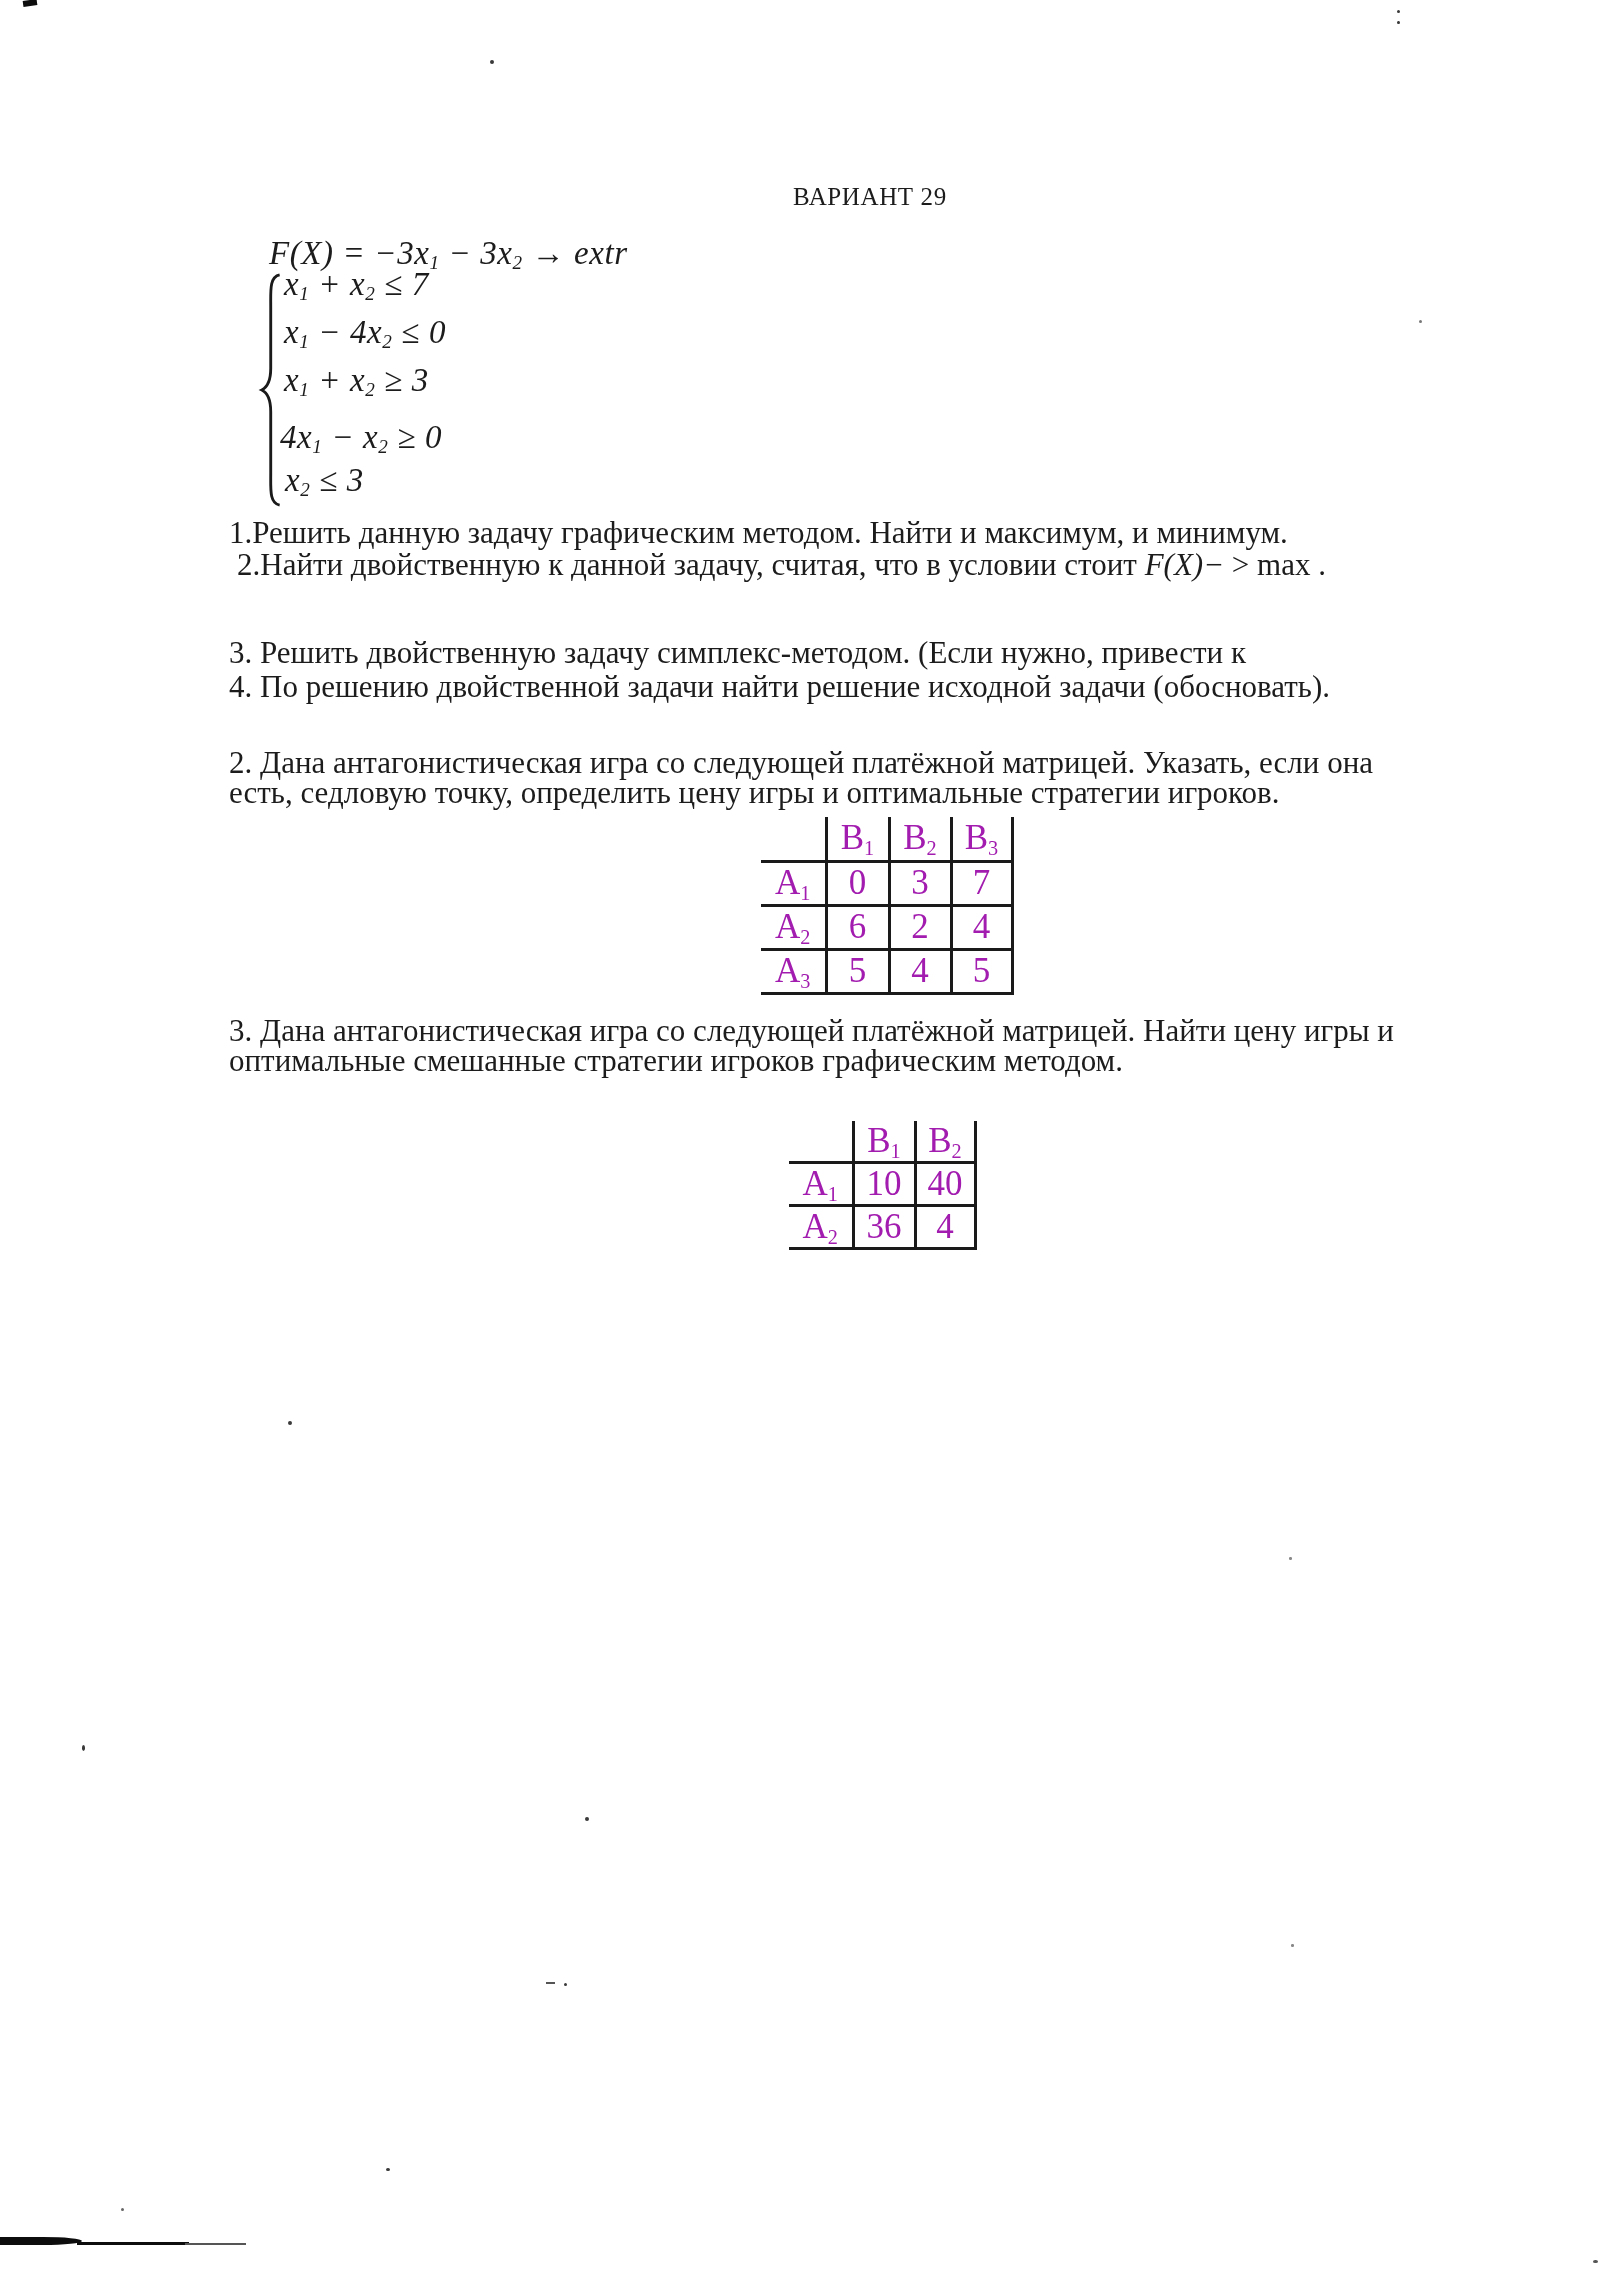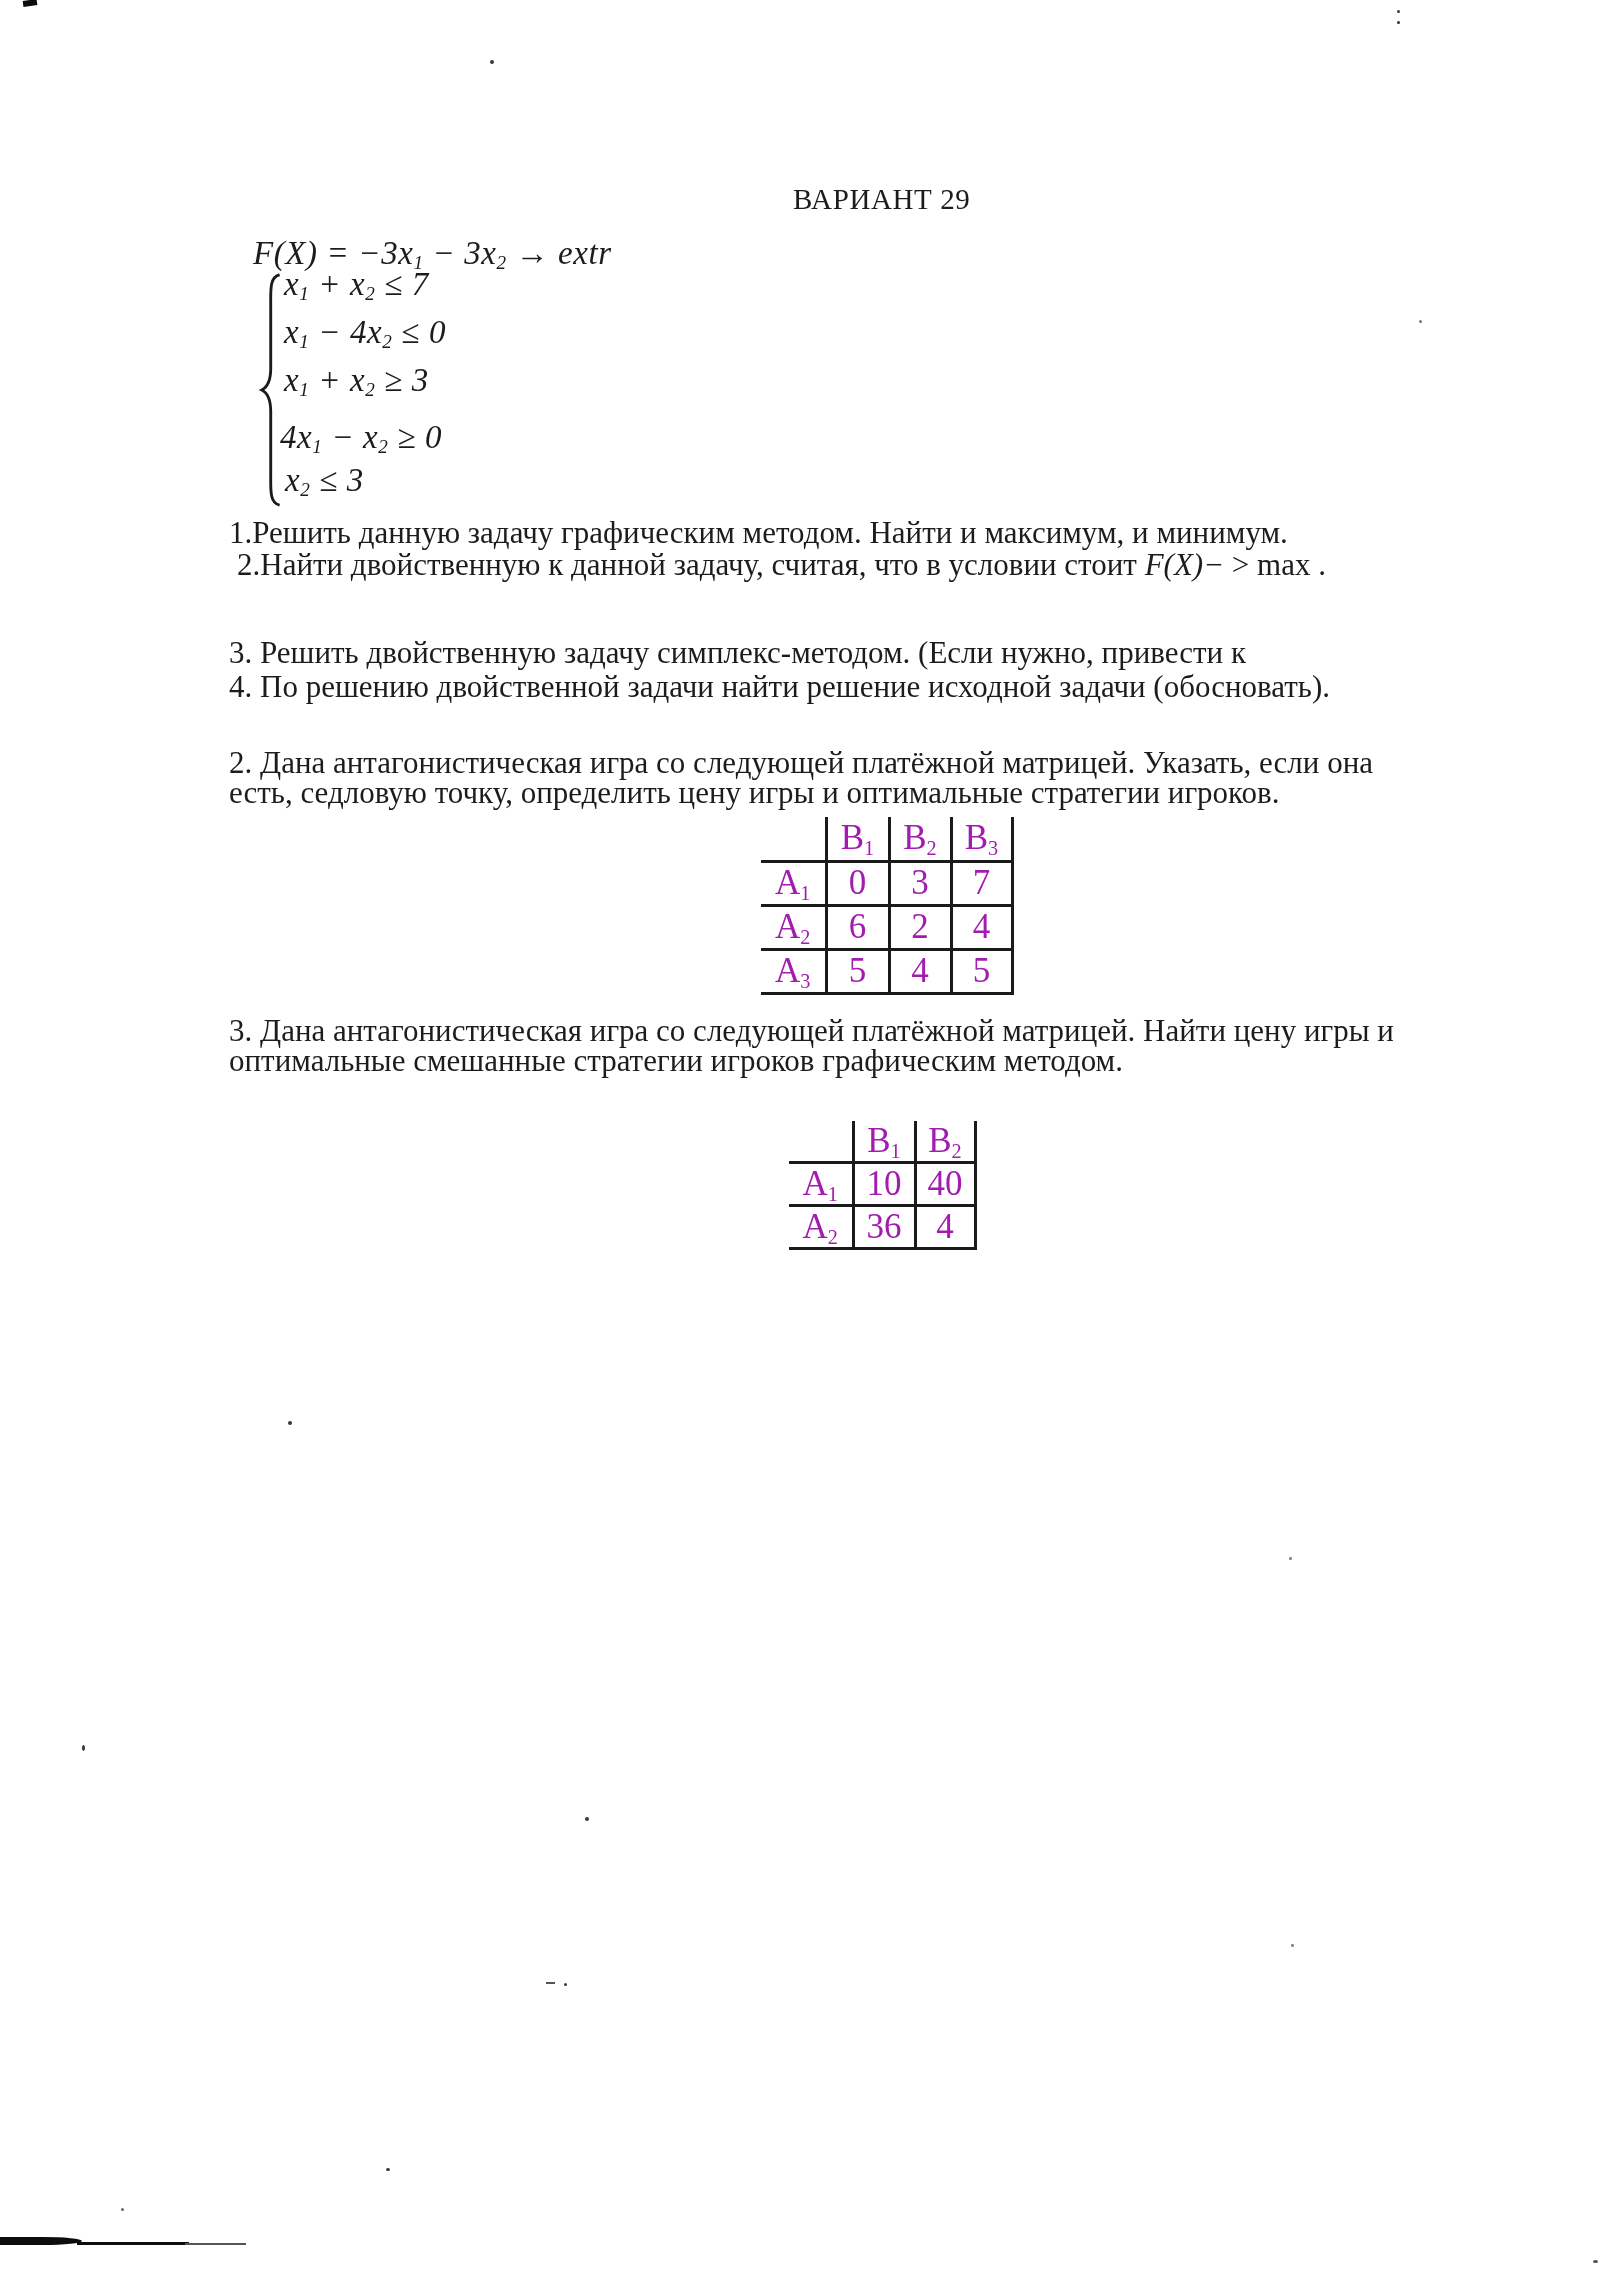--- a/index.html
+++ b/index.html
@@ -12,21 +12,21 @@
     color:#1c1c1c;
   }
   .ln{
     position:absolute;
     white-space:nowrap;
     font-size:31px;
     line-height:1.18;
     color:#1c1c1c;
   }
   .title{
-    font-size:29px;
+    font-size:25px;
     letter-spacing:0.6px;
   }
   .math{
     font-style:italic;
     font-size:33px;
     letter-spacing:0.6px;
   }
   .ln sub, .pm sub{
     font-size:0.58em;
     line-height:0;
@@ -51,21 +51,21 @@
   .sp{position:absolute;background:#3a3a3a;border-radius:50%;}
   .mark{position:absolute;background:#0d0d0d;}
 </style>
 </head>
 <body>
 
 <div class="page">
 
   <div class="ln title" style="left:793px;top:182px;">ВАРИАНТ 29</div>
 
-  <div class="ln math" style="left:253px;top:234px;">F(X) = −3x<sub>1</sub> − 3x<sub>2</sub> → extr</div>
+  <div class="ln math" style="left:269px;top:234px;">F(X) = −3x<sub>1</sub> − 3x<sub>2</sub> → extr</div>
 
   <svg class="brace" width="28" height="236" viewBox="0 0 44 368">
     <path d="M34 3 C18 6 20 28 20 52 L20 150 C20 172 14 180 6 184 C14 188 20 196 20 218 L20 316 C20 340 18 362 34 365" fill="none" stroke="#1a1a1a" stroke-width="4.5"></path>
   </svg>
 
   <div class="ln math" style="left:284px;top:265px;">x<sub>1</sub> + x<sub>2</sub> ≤ 7</div>
   <div class="ln math" style="left:284px;top:313px;">x<sub>1</sub> − 4x<sub>2</sub> ≤ 0</div>
   <div class="ln math" style="left:284px;top:361px;">x<sub>1</sub> + x<sub>2</sub> ≥ 3</div>
   <div class="ln math" style="left:280px;top:418px;">4x<sub>1</sub> − x<sub>2</sub> ≥ 0</div>
   <div class="ln math" style="left:285px;top:461px;">x<sub>2</sub> ≤ 3</div>

